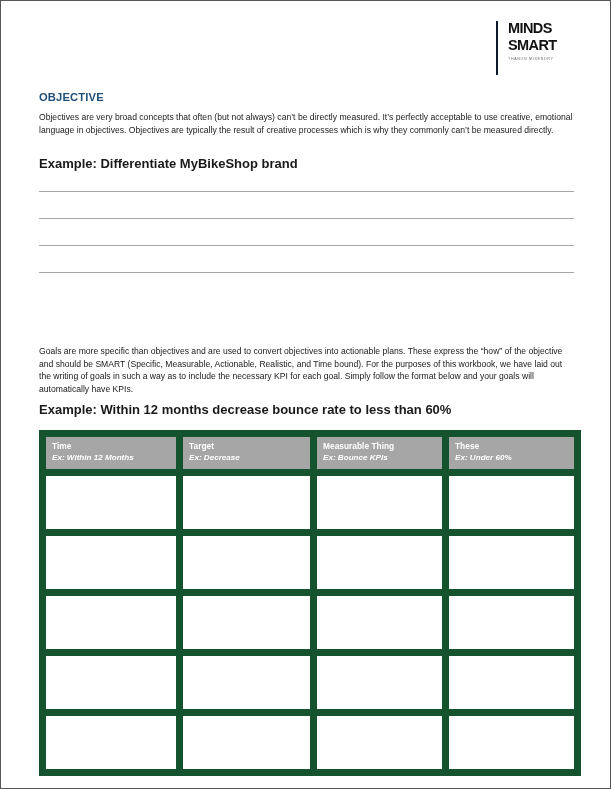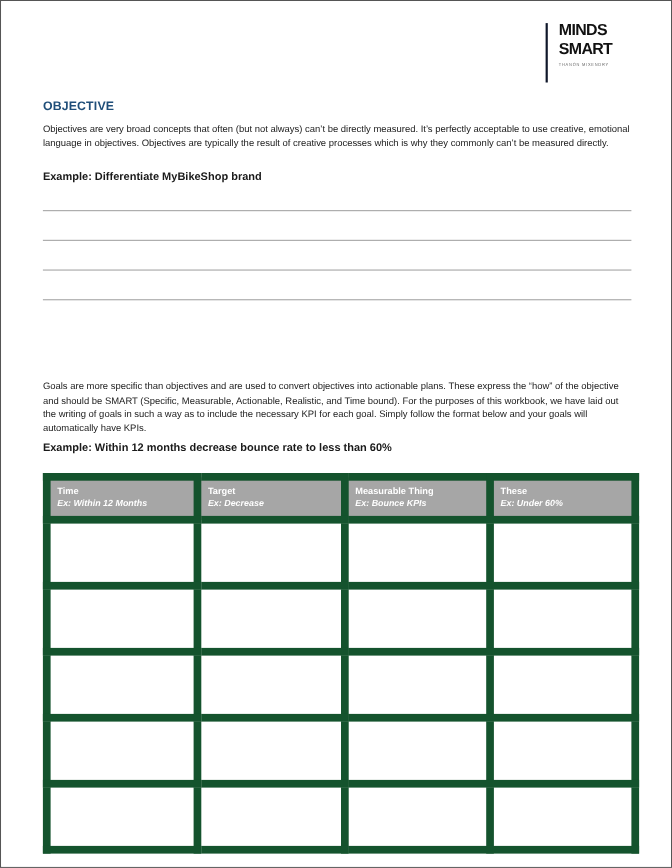--- a/index.html
+++ b/index.html
@@ -96,21 +96,21 @@
     position: absolute;
     left: 38px;
     font-size: 8.6px;
     line-height: 12.6px;
     color: #1a1a1a;
     text-align: left;
   }
   .example-text {
     position: absolute;
     left: 38px;
-    font-size: 10px;
+    font-size: 13px;
     font-weight: bold;
     color: #1a1a1a;
     white-space: nowrap;
   }
 
   #objective-heading { top: 90px; }
   #objective-body    { top: 110px; width: 536px; }
   #objective-example { top: 155px; }
 
   

